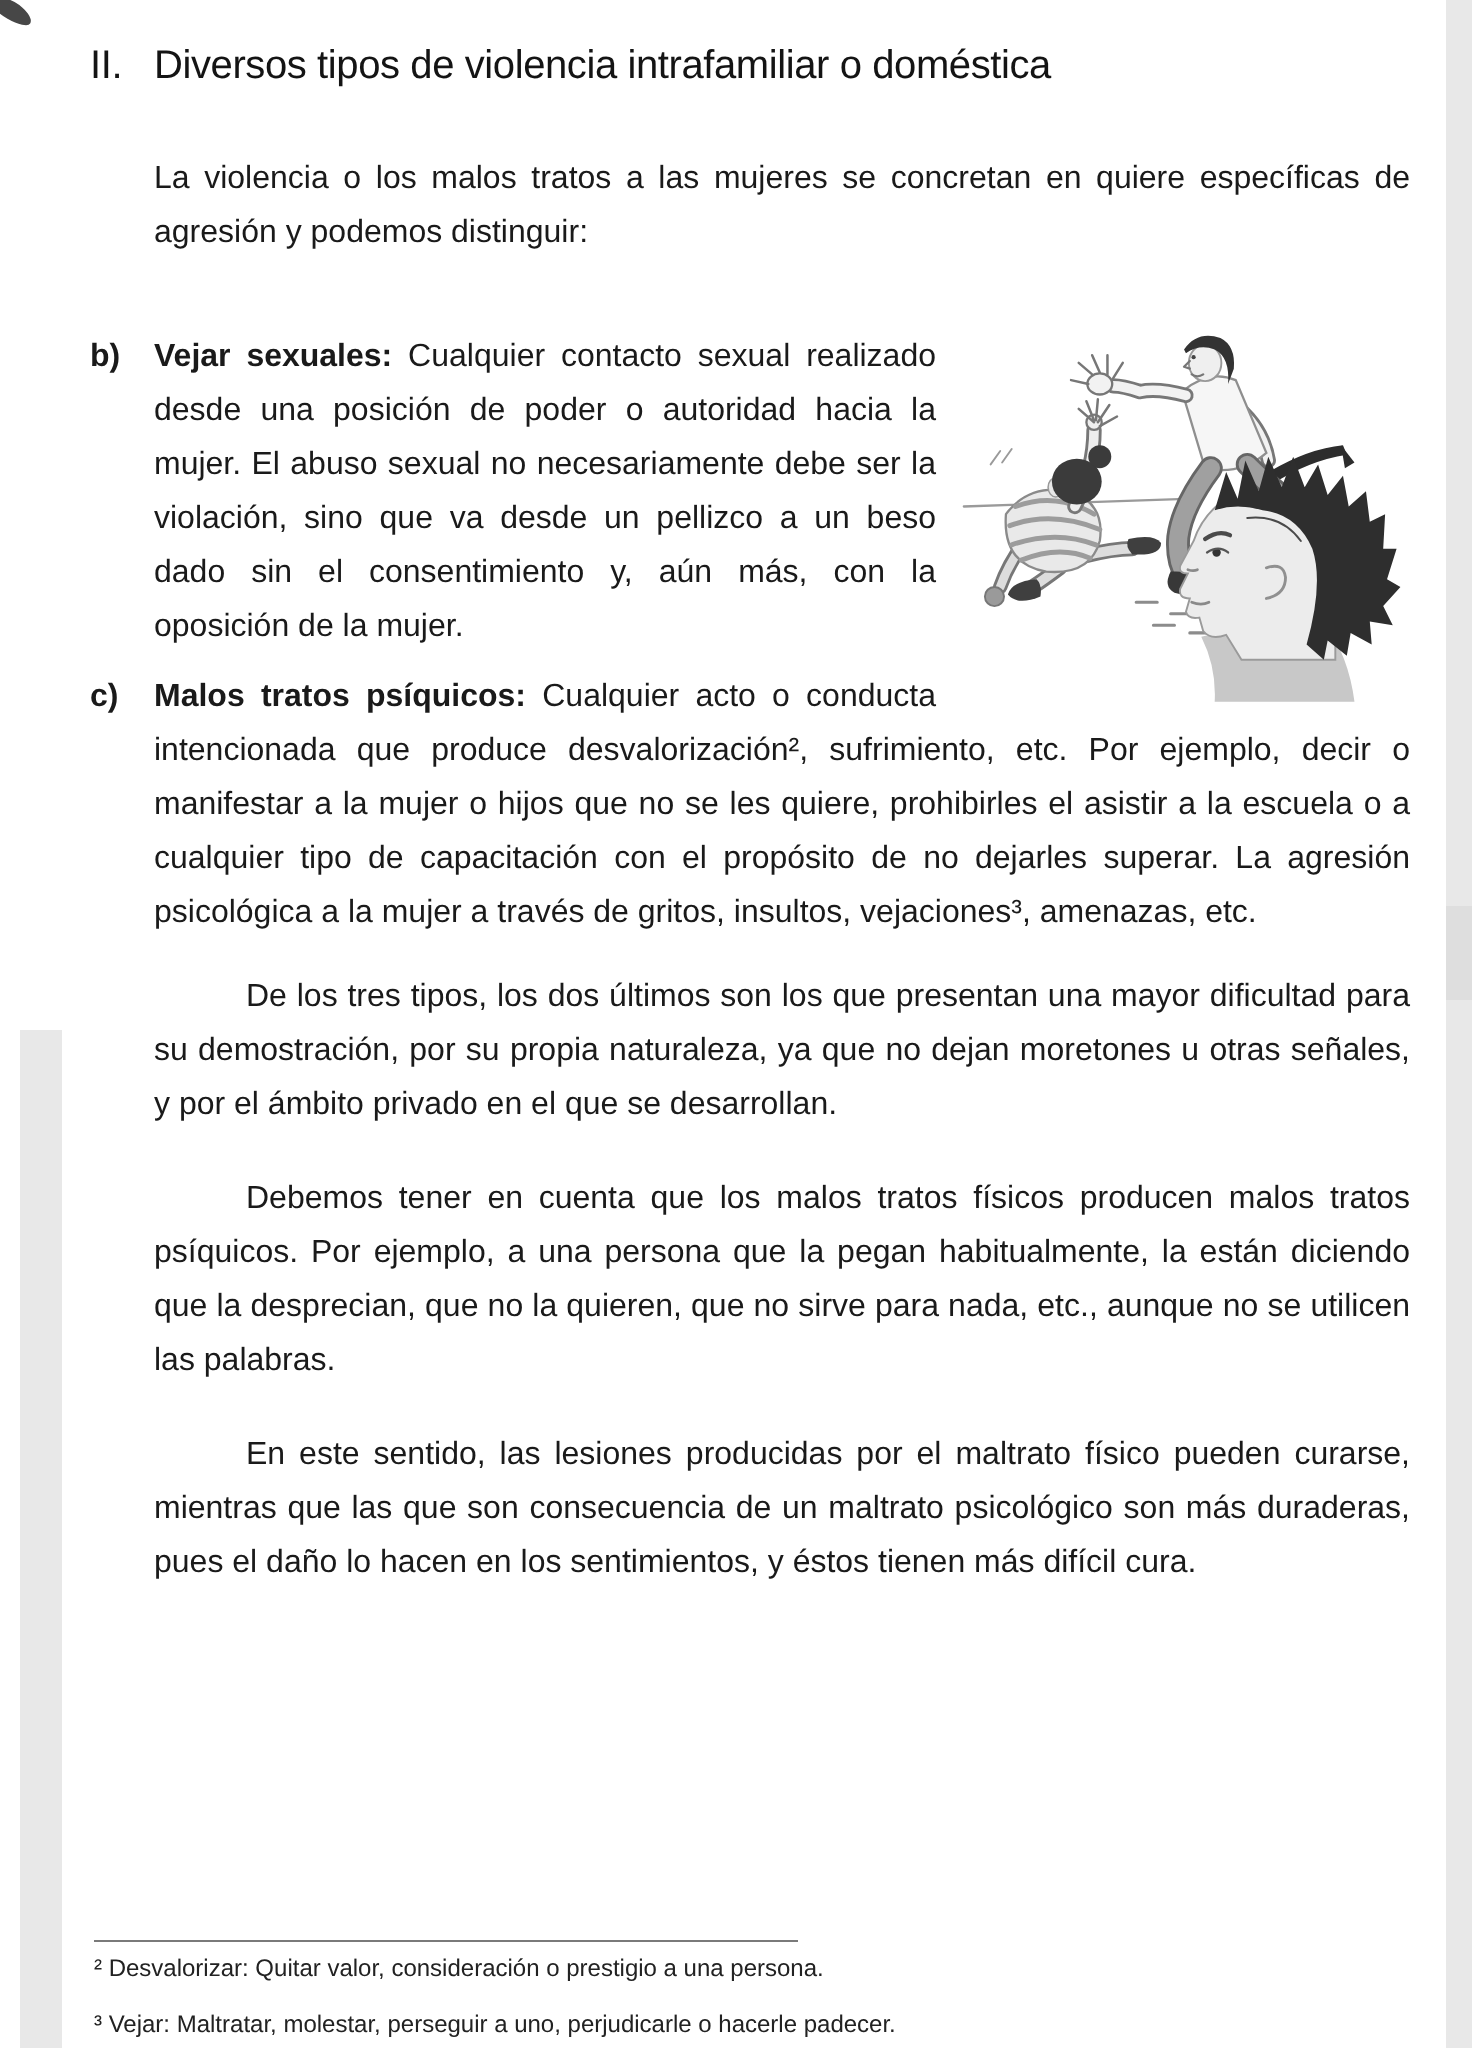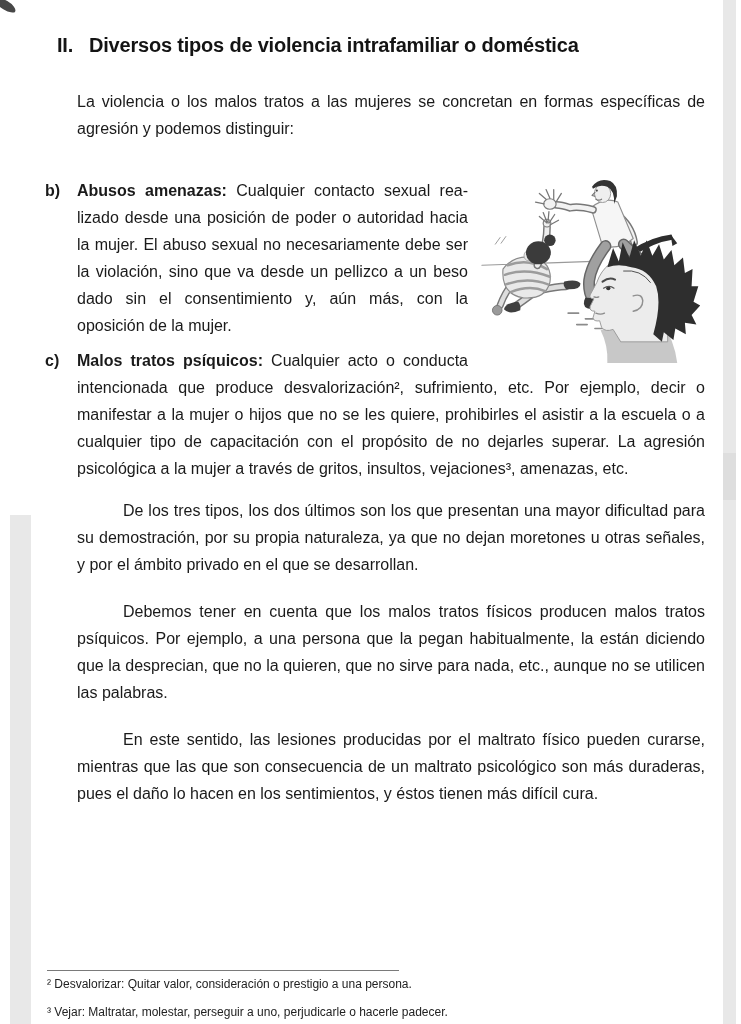--- a/index.html
+++ b/index.html
@@ -9,21 +9,21 @@
     overflow:hidden; font-family:"Liberation Sans", sans-serif; color:#1a1a1a;
   }
   
   .band-right { position:absolute; top:0; right:5px; width:13px; height:1024px; background:#e8e8e8; }
   .band-right .band-dark { position:absolute; left:0; top:453px; width:13px; height:47px; background:#dedede; }
   .band-left { position:absolute; left:10px; top:515px; width:21px; height:509px; background:#e8e8e8; }
   .corner-mark { position:absolute; left:-5px; top:1px; width:22px; height:9px; background:#474747;
                  transform:rotate(30deg); border-radius:45% 55% 50% 50% / 60% 60% 40% 40%; }
   
   .content { position:absolute; left:45px; top:20px; width:660px; }
-  h1 { margin:12px; font-size:20px; line-height:26px; font-weight:bold; letter-spacing:-0.2px; color:#141414; }
+  h1 { margin:0; font-size:20px; line-height:26px; font-weight:normal; letter-spacing:-0.2px; color:#141414; }
   h1 .hnum { display:inline-block; width:32px; }
   .intro { margin:30px 0 0; padding-left:32px; font-size:16px; line-height:27px; text-align:justify; }
   .items-ab { margin-top:10px; }
   .illustration { float:right; width:225px; height:188px; margin:0 0 6px 12px; padding:0; }
   .item { margin:0; padding-left:32px; font-size:16px; line-height:27px; text-align:justify; }
   .item .lbl { display:inline-block; width:32px; margin-left:-32px; font-weight:bold; }
   .item .term { font-weight:bold; }
   .item-b { margin-top:35px; }
   .item-c { margin-top:8px; }
   .para { margin:20px 0 0; padding-left:32px; font-size:16px; line-height:27px;
@@ -44,21 +44,21 @@
   <div class="band-right">
     <div class="band-dark"></div>
   </div>
   <div class="band-left"></div>
   <div class="corner-mark"></div>
 
   <div class="content">
 
     <h1><span class="hnum">II.</span><span>Diversos tipos de violencia intrafamiliar o doméstica</span></h1>
 
-    <p class="intro">La violencia o los malos tratos a las mujeres se concretan en formas específi­cas de agresión y podemos distinguir:</p>
+    <p class="intro">La violencia o los malos tratos a las mujeres se concretan en quiere específi­cas de agresión y podemos distinguir:</p>
 
     <div class="items-ab">
 
       <figure class="illustration" aria-label="Dibujo: un hombre persigue a una mujer mientras un niño observa en primer plano">
         <svg viewBox="0 0 235 192" width="225" height="188">
 
           <g>
             <path class="sk" d="M2 90 L118 86" stroke="#9a9a9a" stroke-width="1.2"></path>
             <path class="sk" d="M16 68 l5 -7 M22 67 l5 -7" stroke="#9a9a9a" stroke-width="1"></path>
           </g>
@@ -118,21 +118,21 @@
             <path class="sk" d="M129 114 q6 -4 11 0" stroke="#555" stroke-width="1.2"></path>
             <path class="sk" d="M119 123 q3 1 5 0 M121 140 q5 2 9 0" stroke="#8a8a8a" stroke-width="1.4"></path>
             <path class="sk" d="M160 122 q9 -3 10 5 q0 9 -10 11" stroke="#909090" stroke-width="1.5"></path>
             <path d="M133 92 L139 72 L145 86 L149 66 L156 82 L161 64 L168 80 L174 64 L180 80 L187 68 L192 84 L200 74 L203 90 L212 82 L214 98 L222 94 L221 112 L228 112 L223 128 L230 132 L221 142 L226 152 L214 150 L215 162 L204 156 L202 168 L192 160 L190 170 L181 162 Q190 130 184 112 Q176 94 158 92 Q145 88 133 92 Z" fill="#2e2e2e"></path>
             <path class="sk" d="M150 96 q18 -2 28 12" stroke="#4a4a4a" stroke-width="1"></path>
           </g>
         </svg>
       </figure>
 
 
-      <p class="item item-b"><span class="lbl">b)</span><span class="term">Abusos amenazas:</span><span> Cualquier contacto sexual rea­lizado desde una posición de poder o autoridad hacia la mujer. El abuso sexual no necesariamente debe ser la violación, sino que va desde un pellizco a un beso dado sin el consentimiento y, aún más, con la oposición de la mujer.</span></p>
+      <p class="item item-b"><span class="lbl">b)</span><span class="term">Vejar sexuales:</span><span> Cualquier contacto sexual rea­lizado desde una posición de poder o autoridad hacia la mujer. El abuso sexual no necesariamente debe ser la violación, sino que va desde un pellizco a un beso dado sin el consentimiento y, aún más, con la oposición de la mujer.</span></p>
 
     </div>
 
     <p class="item item-c"><span class="lbl">c)</span><span class="term">Malos tratos psíquicos:</span><span> Cualquier acto o conducta intencionada que produce desvalorización², sufrimiento, etc. Por ejemplo, decir o manifestar a la mujer o hijos que no se les quiere, prohibirles el asistir a la escuela o a cualquier tipo de capacitación con el propósito de no dejarles superar. La agresión psicológica a la mujer a través de gritos, insultos, vejaciones³, amenazas, etc.</span></p>
 
     <p class="para para-first">De los tres tipos, los dos últimos son los que presentan una mayor dificul­tad para su demostración, por su propia naturaleza, ya que no dejan moretones u otras señales, y por el ámbito privado en el que se desarrollan.</p>
     <p class="para">Debemos tener en cuenta que los malos tratos físicos producen malos tratos psíquicos. Por ejemplo, a una persona que la pegan habitualmente, la están diciendo que la desprecian, que no la quieren, que no sirve para nada, etc., aunque no se utilicen las palabras.</p>
     <p class="para">En este sentido, las lesiones producidas por el maltrato físico pueden curarse, mientras que las que son consecuencia de un maltrato psicológico son más duraderas, pues el daño lo hacen en los sentimientos, y éstos tienen más difícil cura.</p>
 
   </div>

